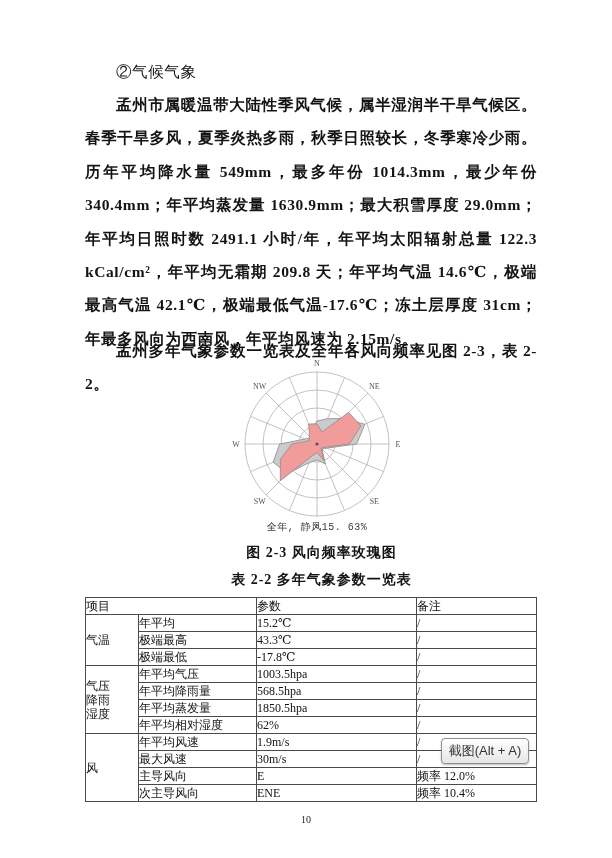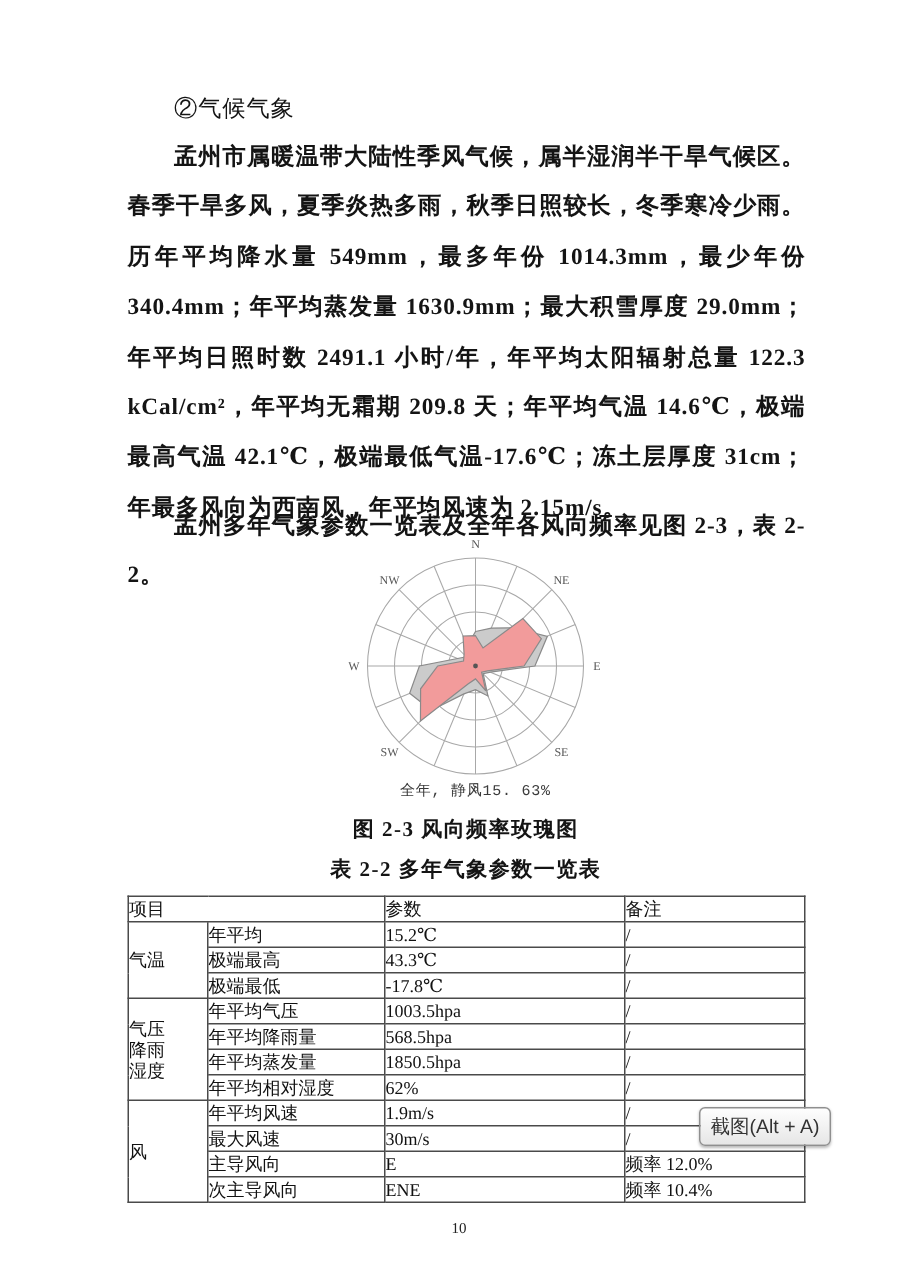--- a/index.html
+++ b/index.html
@@ -17,21 +17,21 @@
     text-align:justify;text-indent:2em;font-weight:bold;
   }
   .para1{top:88px;}
   .para2{top:334px;}
   .rose-wrap{position:absolute;left:222px;top:356px;width:190px;}
   .rose-caption{
     position:absolute;left:162px;top:520px;width:310px;text-align:center;
     font-size:10px;color:#3a3a3a;letter-spacing:0.5px;font-family:Liberation Mono, monospace;
   }
   .fig-caption,.tbl-caption{
-    position:absolute;left:85px;width:451px;text-align:center;
+    position:absolute;left:96px;width:451px;text-align:center;
     font-weight:bold;font-size:14px;letter-spacing:1px;
   }
   .fig-caption{top:544px;}
   .tbl-caption{top:571px;}
   table.met{
     position:absolute;left:85px;top:597px;width:451px;
     border-collapse:collapse;table-layout:fixed;
     font-size:12px;color:#111;
     border:1.5px solid #3c3c3c;
   }
@@ -40,21 +40,21 @@
     padding:0;height:16px;line-height:15px;font-weight:normal;
     overflow:hidden;white-space:nowrap;
   }
   table.met td.group{white-space:pre-line;line-height:14px;}
   table.met tr.gsep td{border-top:1.6px solid #3c3c3c;}
   .pageno{
     position:absolute;left:0;top:814px;width:612px;text-align:center;
     font-size:10px;color:#222;
   }
   .tooltip{
-    position:absolute;left:466px;top:738px;width:88px;height:26px;
+    position:absolute;left:441px;top:738px;width:88px;height:26px;
     box-sizing:border-box;border:1px solid #8f8f8f;border-radius:4px;
     background:linear-gradient(#fefefe,#e6e6e6);
     box-shadow:0 1px 2px rgba(0,0,0,0.28);
     display:flex;align-items:center;justify-content:center;
     font-family:"Liberation Sans","DejaVu Sans",sans-serif;
     font-size:13px;color:#333;white-space:nowrap;
   }
   svg text{font-family:"Liberation Serif","DejaVu Serif",serif;}
 </style>
 </head>

